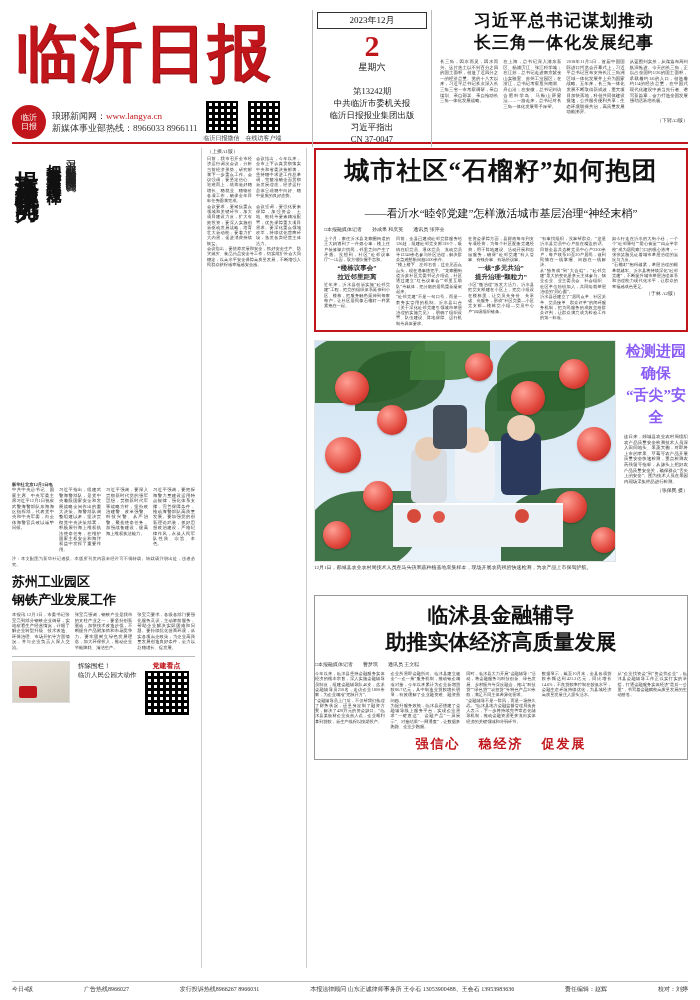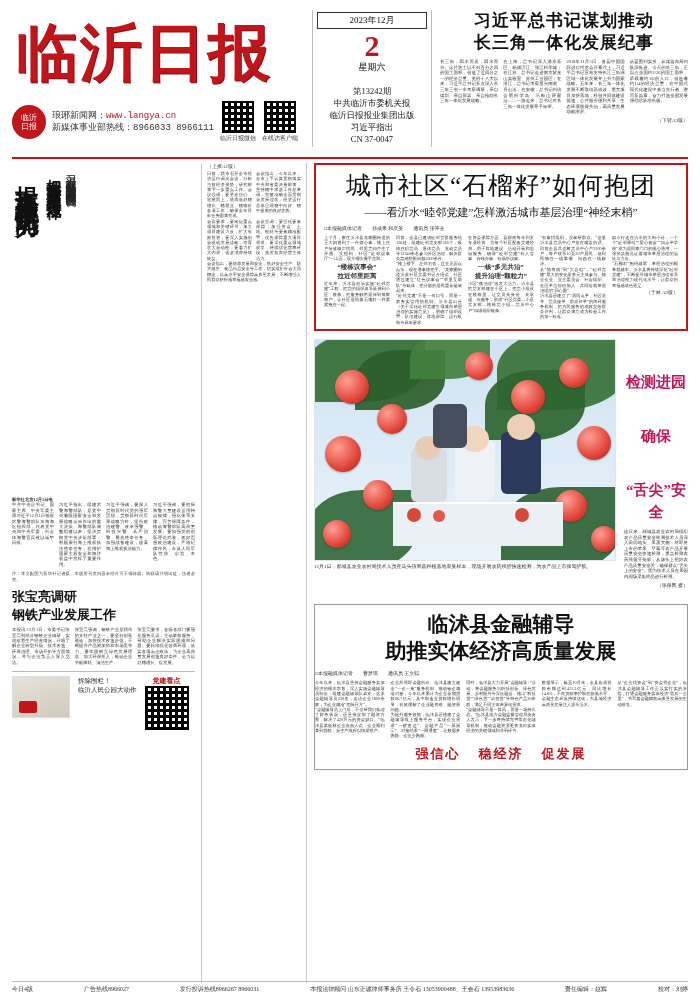--- a/index.html
+++ b/index.html
@@ -7,33 +7,33 @@
     width:700px;height:1000px;
     background:#ffffff;
     font-family:"Liberation Serif", serif;
     color:#111;
     overflow:hidden;
     position:relative;
   }
   .page{position:relative;width:700px;height:1000px;box-sizing:border-box;padding:10px 12px;}
 
   
-  .masthead{display:flex;align-items:flex-start;height:130px;border-bottom:2px solid #c0151a;padding-bottom:17px;}
+  .masthead{display:flex;align-items:flex-start;height:130px;border-bottom:2px solid #c0151a;padding-bottom:2px;}
   .mh-left{width:300px;position:relative;}
   .logo{
     font-family:"Liberation Serif",serif;
     font-size:62px;font-weight:bold;color:#c0151a;
     letter-spacing:2px;line-height:1;
     margin-top:12px;margin-left:4px;
     text-shadow:1px 1px 0 #8d0f12;
     white-space:nowrap;
   }
   .mh-left-bottom{display:flex;align-items:center;margin-top:16px;gap:6px;}
   .seal{width:34px;height:34px;border-radius:50%;background:#c0151a;display:flex;align-items:center;justify-content:center;color:#fff;font-size:8px;line-height:9px;text-align:center;}
-  .webinfo{font-size:9px;line-height:12px;color:#333;font-family:Liberation Mono, monospace;}
+  .webinfo{font-size:9px;line-height:12px;color:#333;}
   .webinfo .wred{color:#c0151a;}
   .qr{width:32px;height:32px;background:
       repeating-linear-gradient(0deg,#000 0 3px,#fff 3px 6px),
       repeating-linear-gradient(90deg,#000 0 3px,transparent 3px 6px);
       background-blend-mode:multiply;border:1px solid #fff;}
   .qrwrap{display:flex;flex-direction:column;align-items:center;font-size:6px;color:#333;}
 
   .mh-mid{width:110px;border-left:1px solid #bbb;border-right:1px solid #bbb;padding:2px 4px;text-align:center;}
   .mh-date{border:1px solid #333;font-size:9px;padding:1px 0;margin-bottom:2px;}
   .mh-day{font-size:30px;font-weight:bold;color:#c0151a;line-height:30px;}
@@ -84,44 +84,44 @@
 
   
   .mid{width:105px;border-right:1px solid #ccc;padding:0 5px;box-sizing:border-box;}
   .mid-kicker{font-size:5px;color:#333;margin-bottom:2px;}
   .mcols{display:flex;gap:4px;}
   .mcol{flex:1;font-size:4.2px;line-height:5.3px;text-align:justify;color:#333;}
 
   
   .right{flex:1;padding-left:7px;box-sizing:border-box;}
   .redbox{border:2px solid #c0151a;padding:6px 8px 4px;}
-  .rb-title{font-size:25px;font-weight:normal;text-align:center;letter-spacing:1px;line-height:30px;}
-  .rb-sub{font-size:11px;text-align:center;margin-top:4px;color:#111;}
+  .rb-title{font-size:25px;font-weight:bold;text-align:center;letter-spacing:1px;line-height:30px;}
+  .rb-sub{font-size:11px;text-align:center;margin-top:20px;color:#111;}
   .rb-meta{display:flex;gap:10px;font-size:5px;color:#333;margin-top:5px;}
   .rb-cols{display:flex;gap:6px;margin-top:4px;}
   .rb-col{flex:1;font-size:4.2px;line-height:5.3px;text-align:justify;color:#333;}
   .sub-h{font-size:6.5px;font-weight:bold;text-align:center;margin:3px 0;}
 
   
   .photo-row{display:flex;margin-top:8px;}
   .photo{
     width:300px;height:220px;position:relative;overflow:hidden;border:1px solid #e4e4e4;
     background:linear-gradient(#cfe3f2,#eaf3fa);
   }
   .leaf{position:absolute;border-radius:50% 0 50% 0;background:#2f6a33;opacity:.92;}
   .apple{position:absolute;border-radius:50%;background:radial-gradient(circle at 35% 32%,#ff9f94,#e1473c 60%,#a9201c);box-shadow:0 1px 2px rgba(0,0,0,.25);}
   .person{position:absolute;border-radius:6px;}
   .photo-side{flex:1;padding-left:8px;}
-  .ps-title{font-size:15px;font-weight:bold;color:#be185d;line-height:22px;text-align:center;margin-top:32px;}
+  .ps-title{font-size:15px;font-weight:bold;color:#8b5cf6;line-height:22px;text-align:center;}
   .ps-body{font-size:4.4px;line-height:5.6px;color:#333;text-align:justify;margin-top:6px;}
   .ps-sign{font-size:5px;text-align:right;color:#333;margin-top:3px;}
   .photo-cap{font-size:5px;color:#333;margin-top:2px;width:300px;line-height:7px;}
 
   
-  .bottombox{border:1px solid #999;margin-top:16px;padding:6px 0;}
+  .bottombox{border:1px solid #999;margin-top:24px;padding:6px 0;}
   .bb-title{font-size:21px;font-weight:bold;text-align:center;line-height:27px;}
   .bb-meta{display:flex;gap:10px;font-size:5px;color:#333;margin-top:5px;}
   .bb-cols{display:flex;gap:6px;margin-top:4px;}
   .bb-col{flex:1;font-size:4.2px;line-height:5.3px;text-align:justify;color:#333;}
   .slogan{display:flex;justify-content:center;gap:18px;margin-top:6px;font-size:13px;font-weight:bold;color:#c0151a;letter-spacing:2px;}
 
   
   .footer{position:absolute;left:12px;right:12px;bottom:6px;border-top:1px solid #bbb;padding-top:3px;
     display:flex;gap:10px;font-size:6px;color:#333;align-items:center;justify-content:space-between;}
   .footer span{white-space:nowrap;}
@@ -189,21 +189,21 @@
         <div class="lcol"><b>新华社北京12月1日电</b></div>
       </div>
       <div class="lcols">
         <div class="lcol">中共中央总书记、国家主席、中央军委主席习近平12月1日视察武警海警部队东海海区指挥部，代表党中央和中央军委，向全体海警官兵致以诚挚问候。</div>
         <div class="lcol">习近平指出，组建武警海警部队，是党中央着眼国家安全和发展战略全局作出的重大决策。海警部队调整组建以来，坚决贯彻党中央决策部署，积极履行海上维权执法使命任务，在维护国家主权安全和海洋权益中发挥了重要作用。</div>
         <div class="lcol">习近平强调，要深入贯彻新时代党的强军思想，贯彻新时代军事战略方针，坚持政治建警、改革强警、科技兴警、从严治警，聚焦使命任务，加强战备建设，提高海上维权执法能力。</div>
         <div class="lcol">习近平强调，要把握海警力量建设运用特点规律，强化体系支撑，完善保障条件，推动海警部队高质量发展。要加强党的创新理论武装，抓好思想政治建设，严格纪律作风，永葆人民军队性质、宗旨、本色。</div>
       </div>
       <div class="lnote">注：本文配图为新华社记者摄。本版所刊发内容未经许可不得转载。转载请注明出处，违者必究。</div>
 
-      <div class="lhead">张宝亮调研</div>
+      <div class="lhead">苏州工业园区</div>
       <div class="lhead2">钢铁产业发展工作</div>
       <div class="lcols">
         <div class="lcol">本报讯 12月1日，市委书记张宝亮到部分钢铁企业调研，实地察看生产经营情况，详细了解企业转型升级、技术改造、环保治理、市场开拓等方面情况，并与企业负责人深入交流。</div>
         <div class="lcol">张宝亮强调，钢铁产业是我市的支柱产业之一，要坚持创新驱动，加快技术改造步伐，不断提升产品附加值和市场竞争力。要牢固树立绿色发展理念，加大环保投入，推动企业节能降耗、清洁生产。</div>
         <div class="lcol">张宝亮要求，各级各部门要强化服务意识，主动靠前服务，帮助企业解决实际困难和问题。要持续优化营商环境，落实各项惠企政策，为企业高质量发展创造良好条件，全力以赴稳增长、促发展。</div>
       </div>
 
       <div class="botbox">
         <div class="botpic"></div>
         <div>

